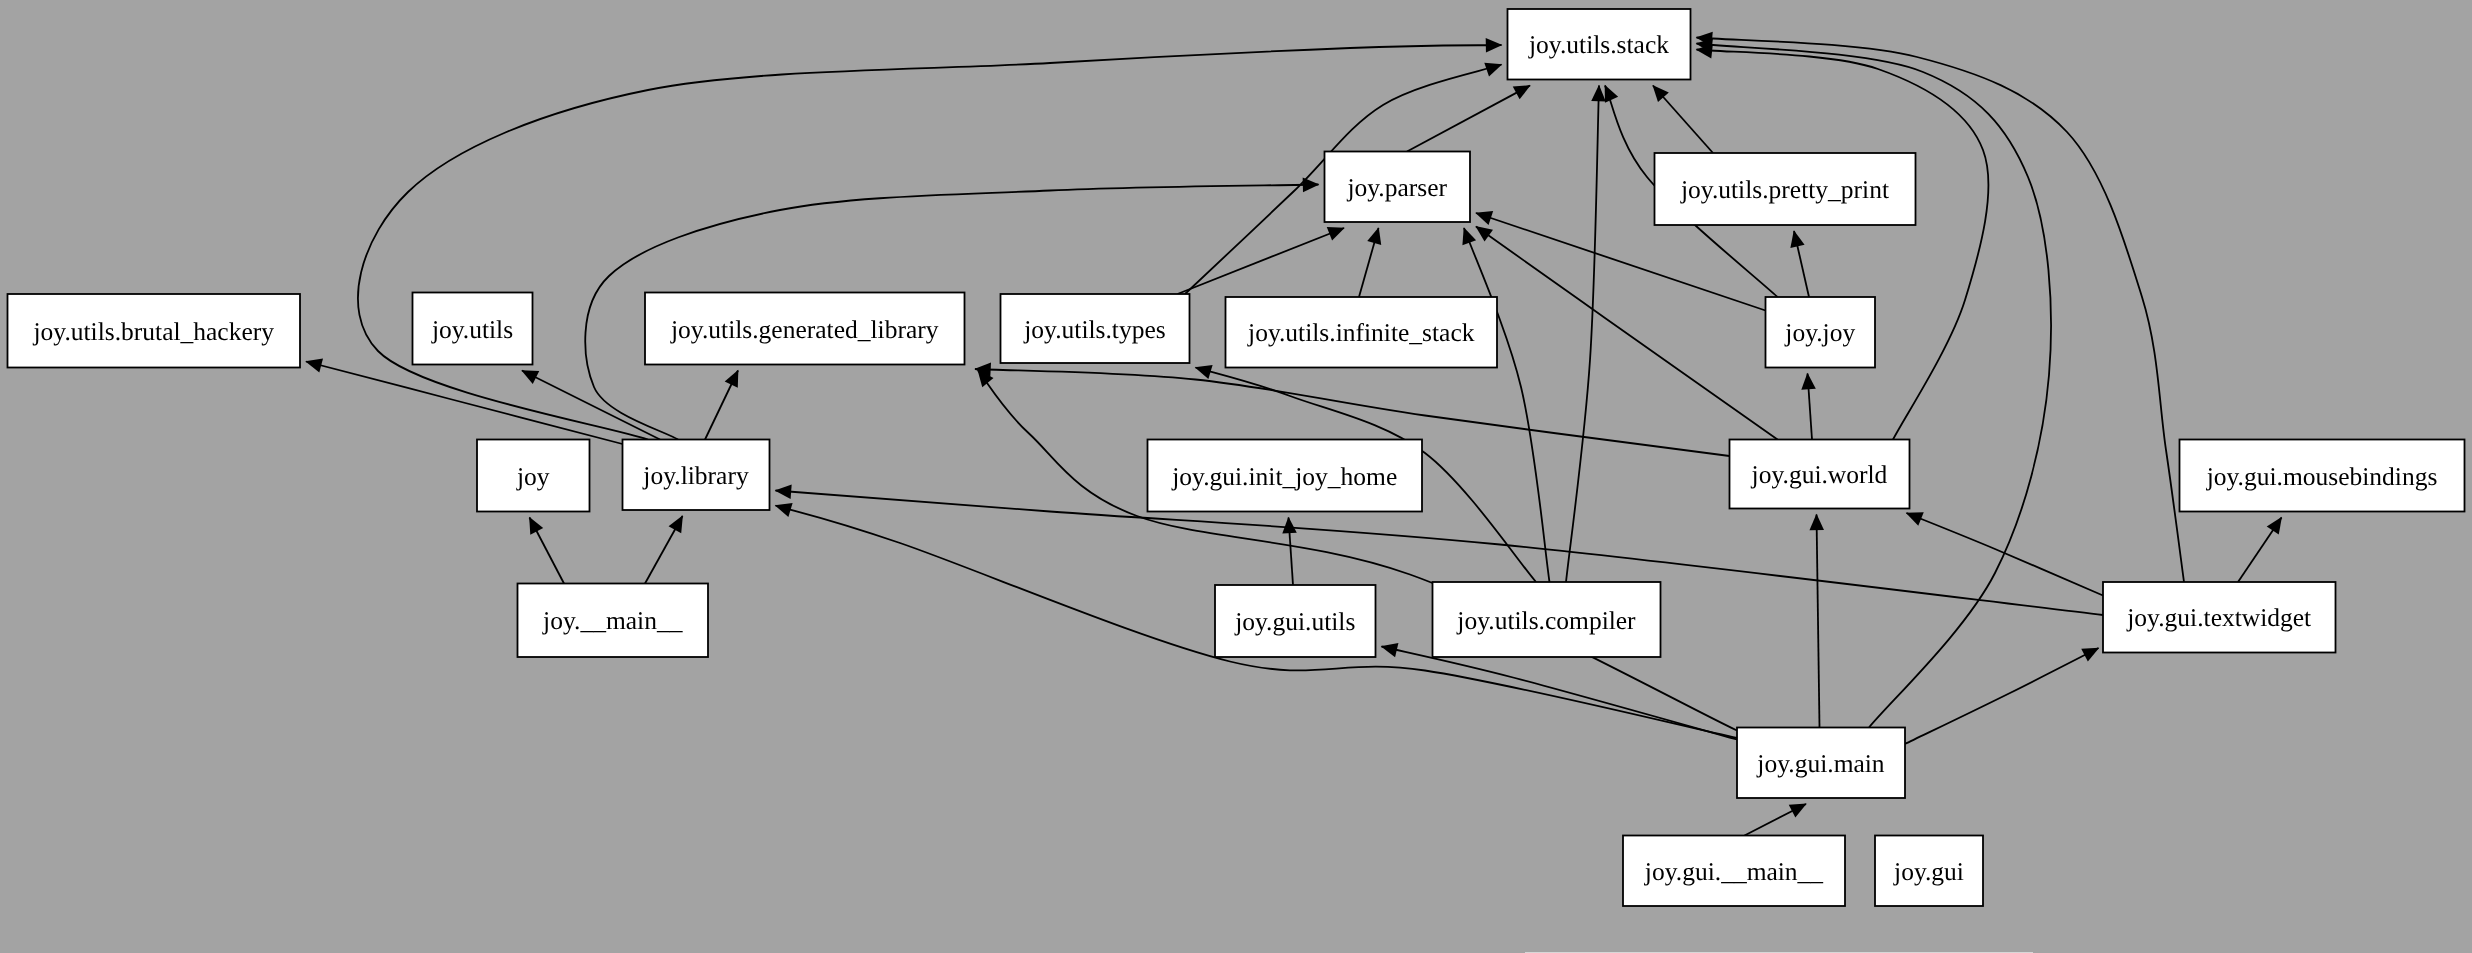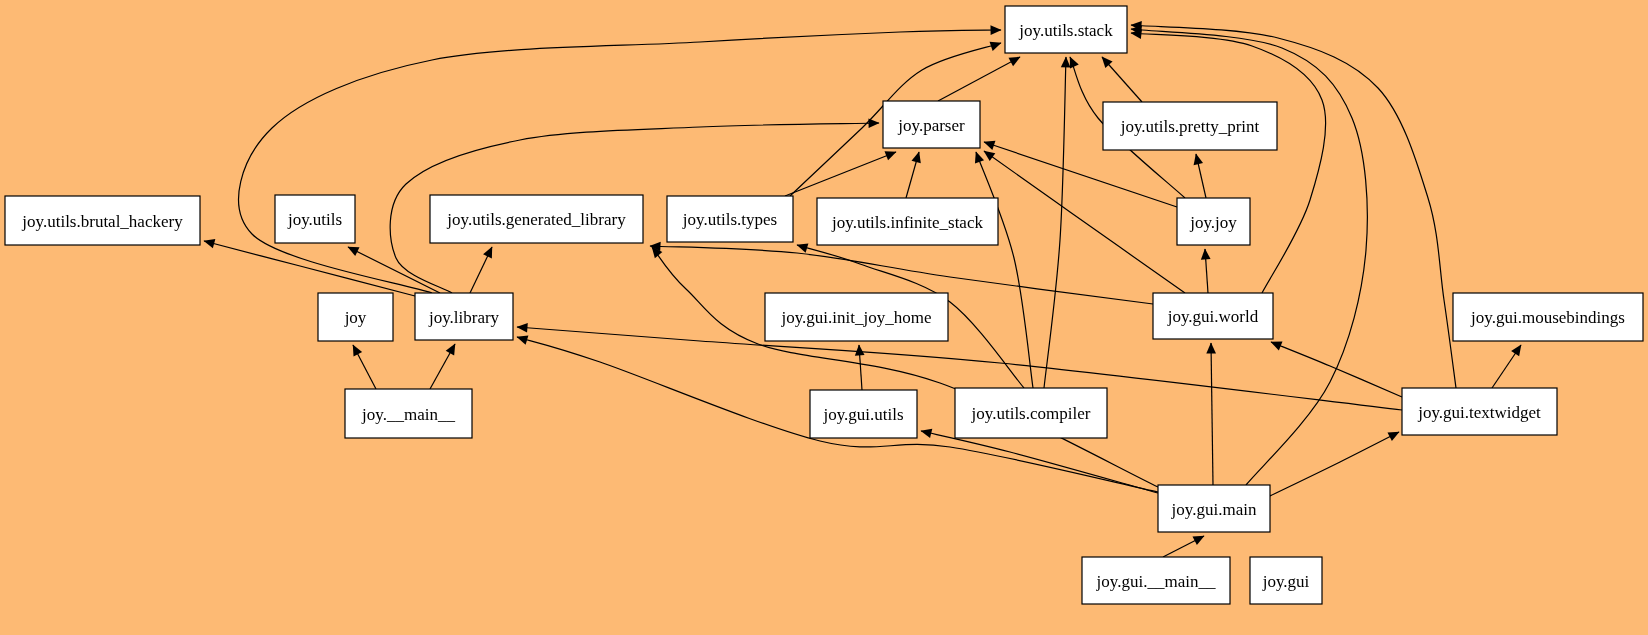--- a/index.html
+++ b/index.html
@@ -1,16 +1,16 @@
 <!DOCTYPE html>
 <html><head>
 <meta charset="utf-8">
 <style>
   html, body { margin: 0; padding: 0; background: #ffffff; }
-  .canvas-wrap { width: 1648px; height: 635px; position: relative; background: #fdba74; }
+  .canvas-wrap { width: 1648px; height: 635px; position: relative; background: #a3a3a3; }
   svg { display: block; font-family: "Liberation Serif", "DejaVu Serif", serif; }
   .node-box { fill: #ffffff; stroke: #000000; stroke-width: 1.2; }
   .node-label { fill: #000000; font-size: 17px; text-anchor: middle; }
   .edge-path { fill: none; stroke: #000000; stroke-width: 1.2; }
 </style>
 </head>
 <body>
 
 <div class="canvas-wrap">
   <svg id="graph-svg" width="1648" height="635" viewBox="0 0 1648 635" xmlns="http://www.w3.org/2000/svg">

